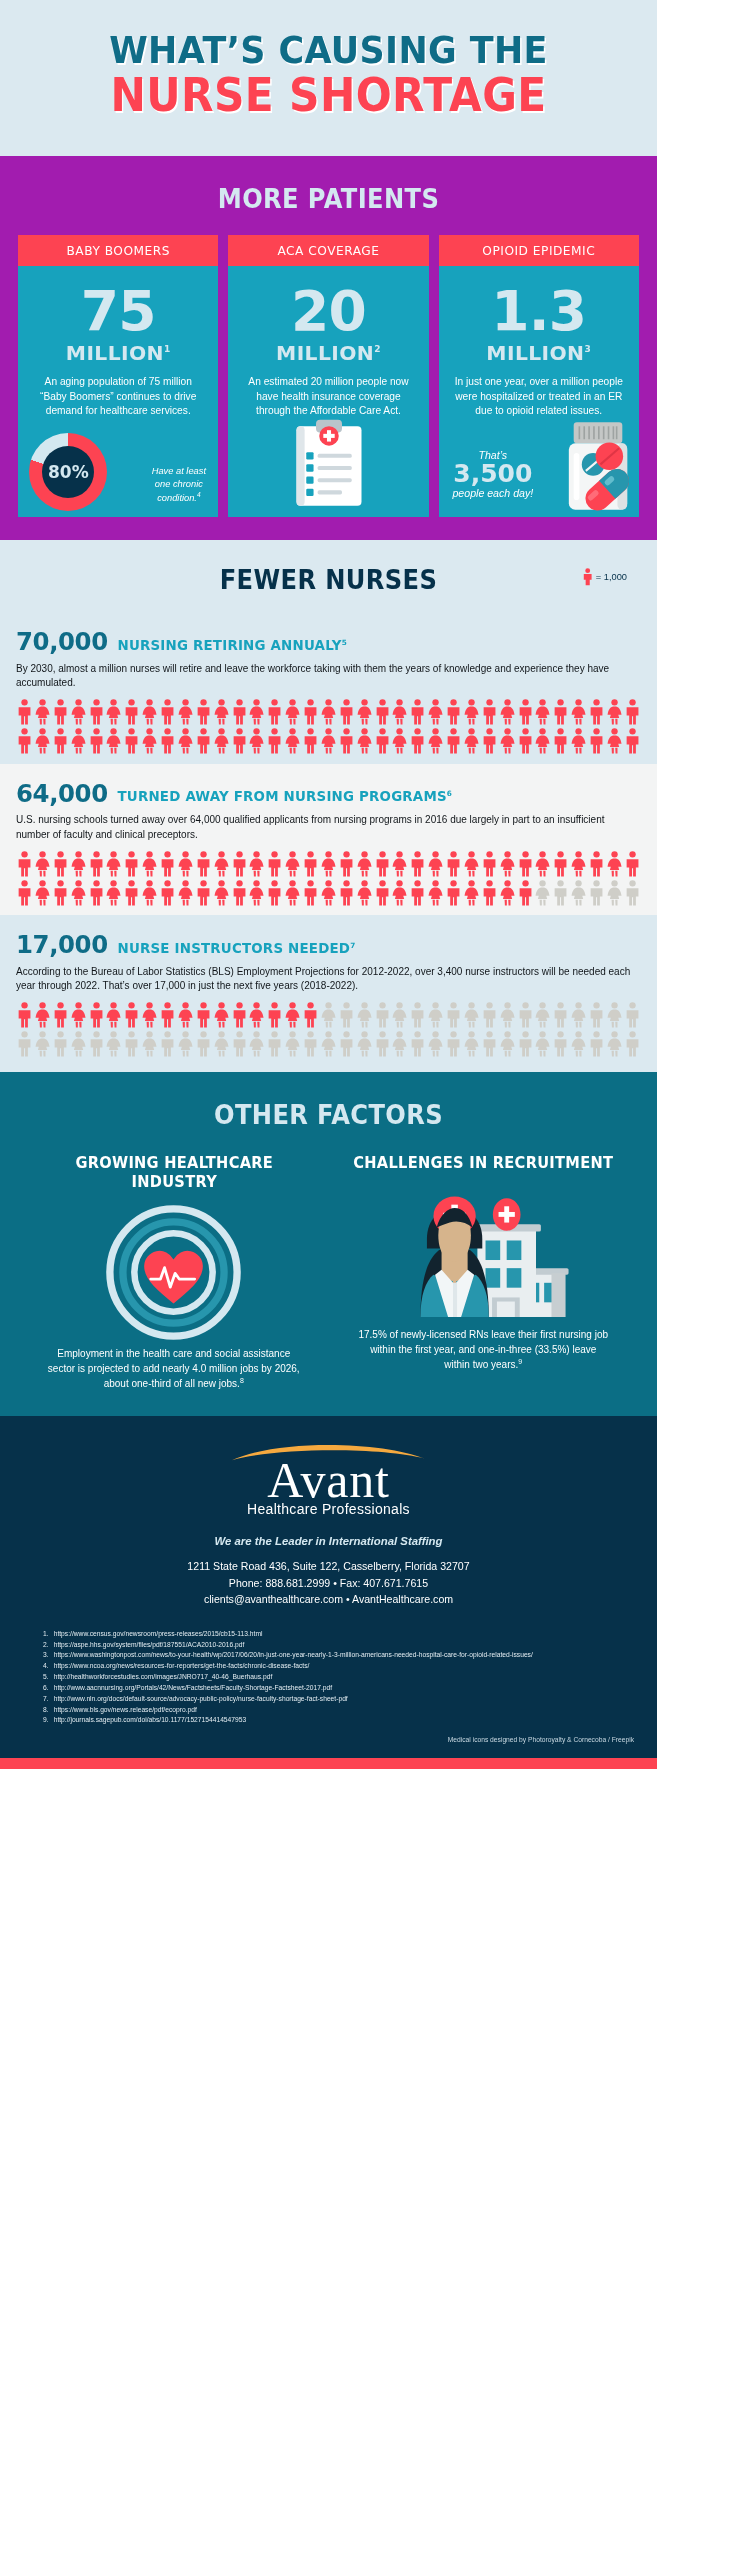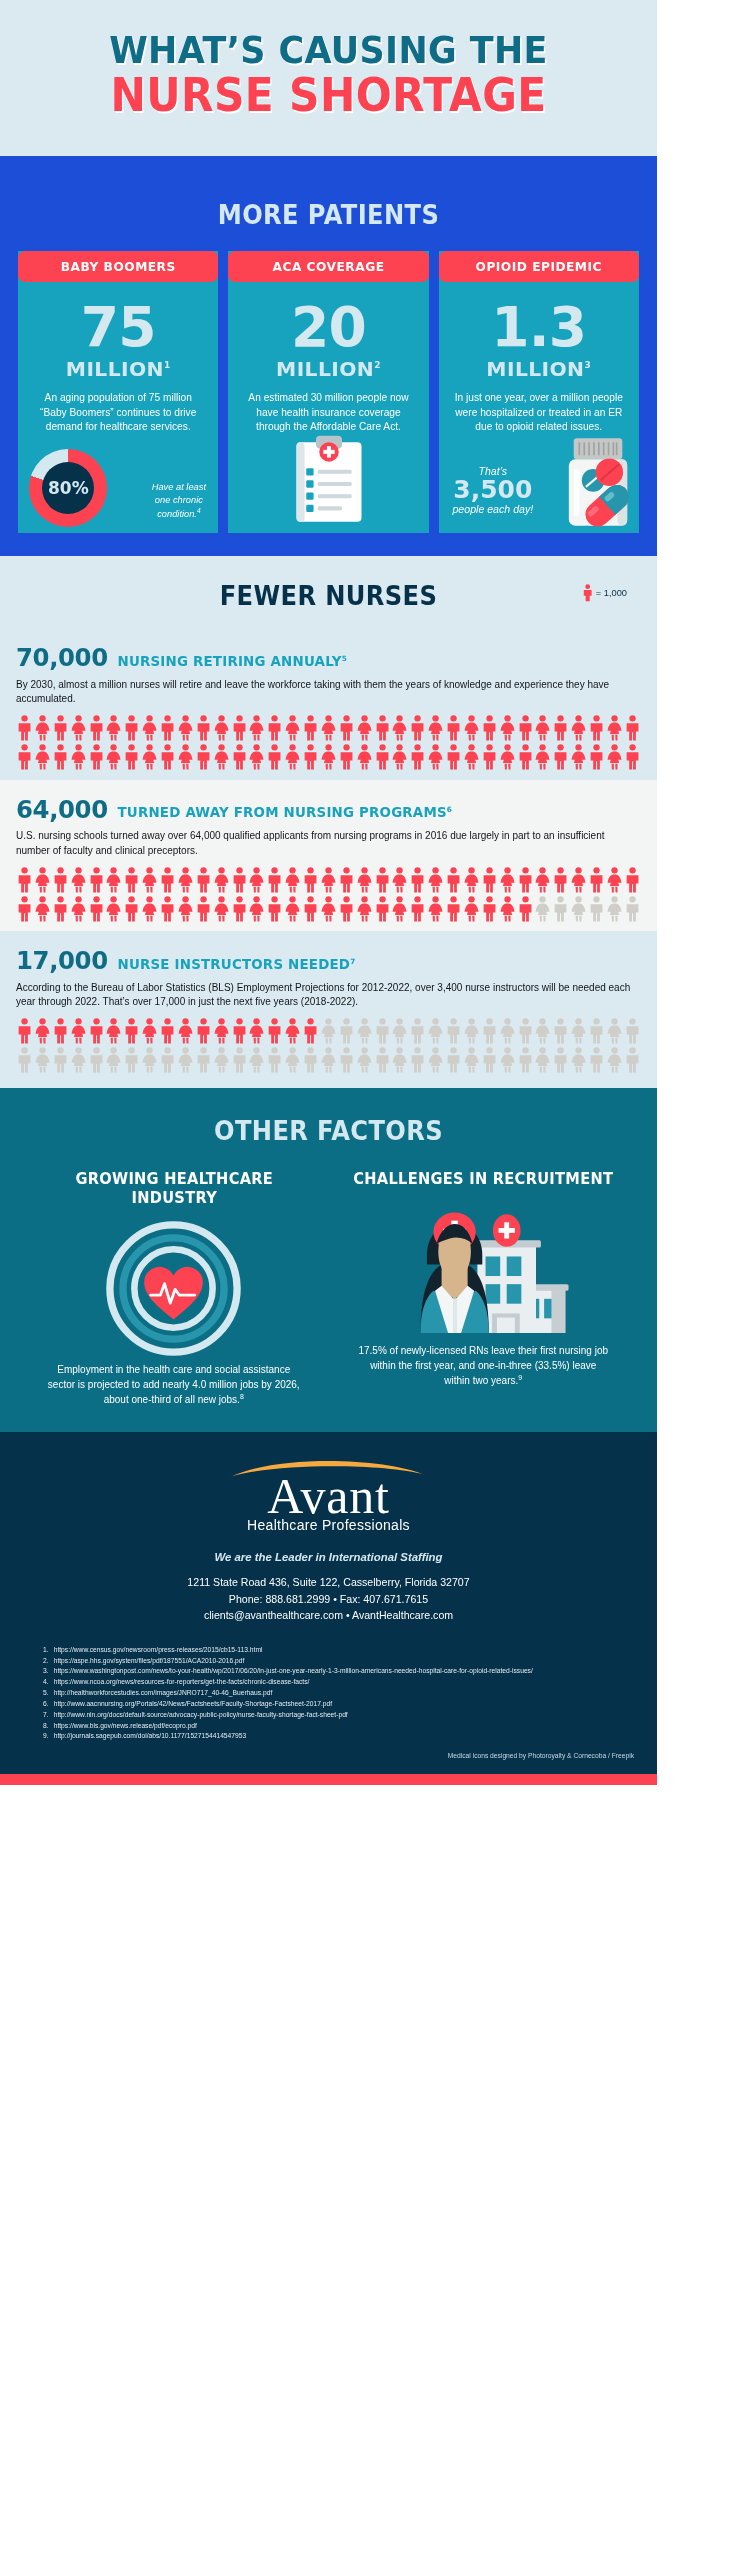--- a/index.html
+++ b/index.html
@@ -33,22 +33,22 @@
     letter-spacing: 0.4px;
     color: #fd4352;
     line-height: 1.02;
     text-shadow: 1.6px 1.6px 0 #ffffff;
     transform: scaleX(0.92);
     margin-top: 1.6px;
   }
 
   
   .navy-sec {
-    background: #1d4ed8;
-    padding: 44px 0 23px;
+    background: #a21caf;
+    padding: 28px 0 23px;
   }
   .sec-title {
     text-align: center;
     font-family: "DejaVu Sans", sans-serif;
     font-weight: bold;
     font-size: 26px;
     color: #d4e8f0;
     letter-spacing: 0.4px;
     transform: scaleX(0.93);
     margin-bottom: 21px;
@@ -65,26 +65,25 @@
     display: flex;
     flex-direction: column;
     align-items: center;
     position: relative;
   }
   .card-head {
     width: 100%;
     background: #fd4352;
     color: #ffffff;
     font-family: "DejaVu Sans", sans-serif;
-    font-weight: bold;
+    font-weight: normal;
     font-size: 12.2px;
     letter-spacing: 0.5px;
     text-align: center;
     padding: 9px 3.3px 8.1px;
-    border-radius: 7px;
   }
   .big-num {
     font-family: "DejaVu Sans", sans-serif;
     font-weight: bold;
     font-size: 55px;
     color: #d4e8f0;
     line-height: 1;
     margin-top: 18px;
     letter-spacing: -0.8px;
   }
@@ -253,21 +252,21 @@
           </div>
         </div>
       </div>
 
       <div class="card">
         <div class="card-head">ACA COVERAGE</div>
         <div class="big-num">20</div>
         <div class="million">
           <span>MILLION</span><sup>2</sup>
         </div>
-        <div class="card-body">An estimated 30 million people now have health insurance coverage through the Affordable Care Act.</div>
+        <div class="card-body">An estimated 20 million people now have health insurance coverage through the Affordable Care Act.</div>
         <div class="card-figure">
           <div class="clip-wrap">
             <svg width="75" height="91" viewBox="0 0 92 112">
               <rect x="6" y="10" width="80" height="98" rx="5" fill="#ffffff"></rect>
               <rect x="6" y="10" width="10" height="98" rx="5" fill="#dfe6ea"></rect>
               <rect x="30" y="2" width="32" height="16" rx="5" fill="#b9c4ca"></rect>
               <circle cx="46" cy="22" r="12" fill="#fd4352"></circle>
               <rect x="43.5" y="15" width="5" height="14" fill="#ffffff"></rect>
               <rect x="39" y="19.5" width="14" height="5" fill="#ffffff"></rect>
               <g fill="#17a2bd">

